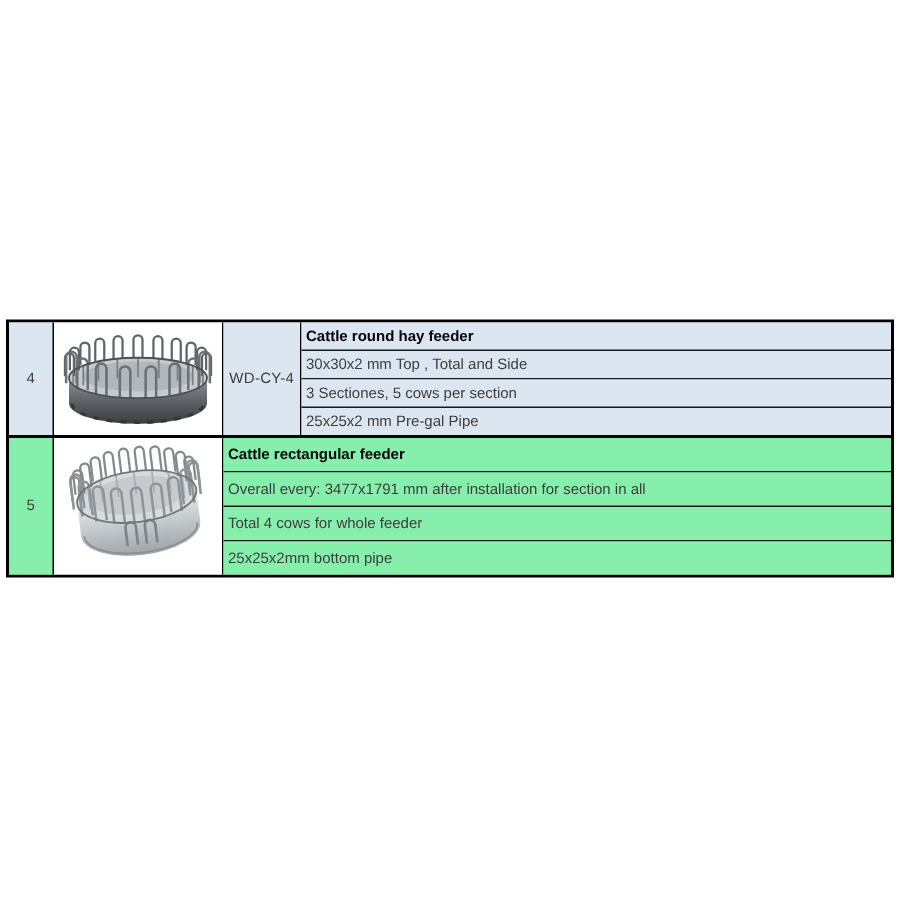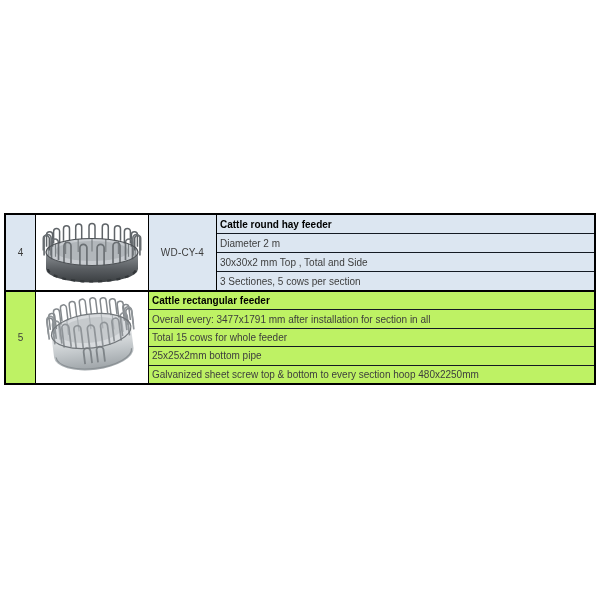--- a/index.html
+++ b/index.html
@@ -19,34 +19,34 @@
   .cell-num{
     width:30px;border-right:1px solid #000;
     display:flex;align-items:center;justify-content:center;
     font-size:10px;color:#3d3d3d;
   }
   .cell-img{
     width:113px;border-right:1px solid #000;background:#fff;
     display:flex;align-items:center;justify-content:center;overflow:hidden;
   }
   .cell-model{
-    width:68px;border-right:1px solid #000;
+    width:52px;border-right:1px solid #000;
     display:flex;align-items:center;justify-content:center;
     font-size:10px;color:#3d3d3d;letter-spacing:.2px;
   }
   .cell-desc{flex:1;display:flex;flex-direction:column;min-width:0;}
   .spec{
     flex:1;display:flex;align-items:center;
     padding:0 3px;font-size:10px;color:#3d3d3d;
     border-bottom:1px solid #141a23;white-space:nowrap;overflow:hidden;
   }
   .spec:last-child{border-bottom:none;}
   .spec.title{font-weight:bold;color:#000;}
   .row-4 .cell-num,.row-4 .cell-model,.row-4 .spec{background:var(--hl,#dce6f1);}
-  .row-5 .cell-num,.row-5 .cell-model,.row-5 .spec{background:#bef264;}
+  .row-5 .cell-num,.row-5 .cell-model,.row-5 .spec{background:#86efac;}
   svg{display:block;}
 </style>
 </head>
 <body>
 
 <div class="sheet-table">
 
   <div class="product-row row-4">
     <div class="cell cell-num">4</div>
 
@@ -98,23 +98,23 @@
             <path d="M 7.1 38.5 L 7.1 21.0 A 3.5 3.5 0 0 1 14.1 21.0 L 14.1 38.5" fill="none" stroke="#6b7074" stroke-width="1.7"></path>
           </g>
         <ellipse cx="55" cy="35" rx="46" ry="13.5" fill="none" stroke="#4c5054" stroke-width="1.2"></ellipse>
       </svg>
     </div>
 
     <div class="cell cell-model">WD-CY-4</div>
 
     <div class="cell cell-desc">
       <div class="spec title">Cattle round hay feeder</div>
-      <div class="spec">Diameter 2 m</div>
       <div class="spec">30x30x2 mm Top , Total and Side</div>
       <div class="spec">3 Sectiones, 5 cows per section</div>
+      <div class="spec">25x25x2 mm Pre-gal Pipe</div>
     </div>
   </div>
 
   <div class="product-row row-5">
     <div class="cell cell-num">5</div>
 
     <div class="cell cell-img">
       <svg id="feeder2" width="110" height="90" viewBox="0 0 110 90">
         <defs>
           <linearGradient id="band2" x1="0" y1="0" x2="0" y2="1">
@@ -168,19 +168,18 @@
             </g>
           <ellipse cx="55" cy="38" rx="40" ry="17" fill="none" stroke="#71767a" stroke-width="1.2"></ellipse>
         </g>
       </svg>
     </div>
 
 
     <div class="cell cell-desc">
       <div class="spec title">Cattle rectangular feeder</div>
       <div class="spec">Overall every: 3477x1791 mm after installation for section in all</div>
-      <div class="spec">Total 15 cows for whole feeder</div>
+      <div class="spec">Total 4 cows for whole feeder</div>
       <div class="spec">25x25x2mm bottom pipe</div>
-      <div class="spec">Galvanized sheet screw top &amp; bottom to every section hoop 480x2250mm</div>
     </div>
   </div>
 
 </div>
 
 </body></html>

